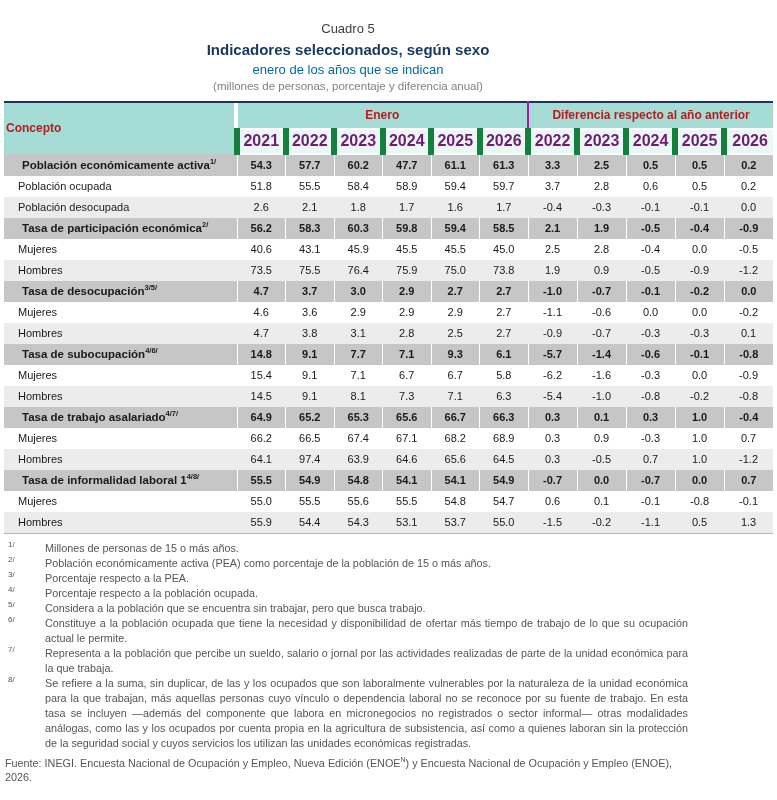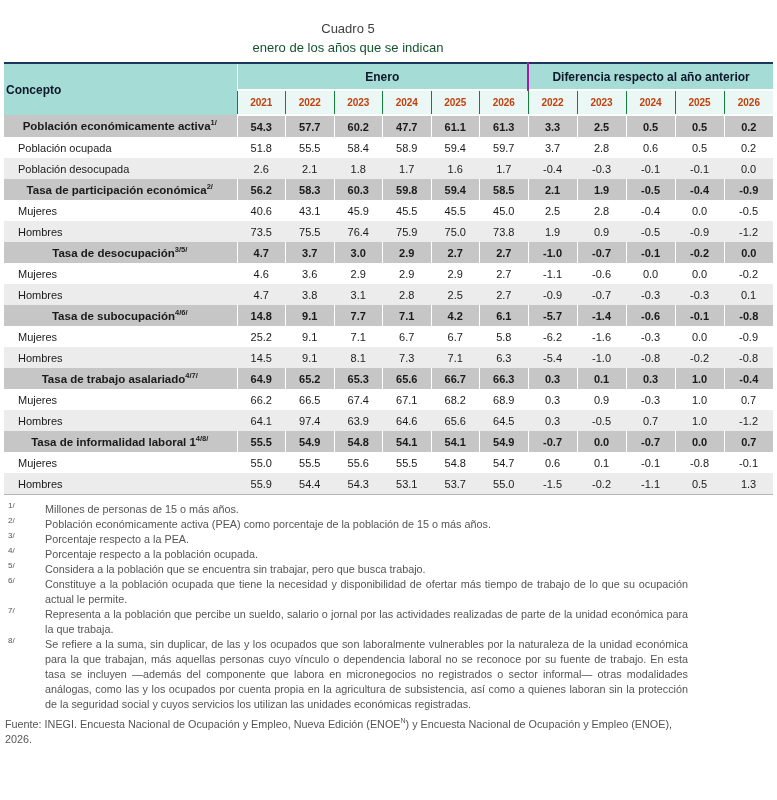--- a/index.html
+++ b/index.html
@@ -7,46 +7,46 @@
     width:777px;height:800px;overflow:hidden;
     font-family:"Liberation Sans","DejaVu Sans",sans-serif;
     color:#1a1a1a;
   }
   .page{width:696px;box-sizing:border-box;padding-top:20px;}
 
   
   .titles{text-align:center;line-height:1.35;}
   .cuadro{font-size:13px;color:#404040;}
   .main-title{font-size:15px;font-weight:bold;color:#17375e;margin-top:2px;}
-  .subtitle{font-size:13px;color:#14532d;margin-top:1px;}
+  .subtitle{font-size:13px;color:#0369a1;margin-top:1px;}
   .units{font-size:11.5px;color:#808080;margin-top:1px;}
 
   
   table{
     border-collapse:collapse;table-layout:fixed;
     width:769px;margin:6px 4px 0 4px;
     border-top:2px solid #17375e;
   }
   th,td{padding:0 2px;overflow:hidden;white-space:nowrap;}
 
-  thead th{background:#a5dcd6;color:#0f172a;font-size:12px;font-weight:bold;}
+  thead th{background:#a5dcd6;color:#b91c1c;font-size:12px;font-weight:bold;}
   th.concept-h{vertical-align:middle;text-align:left;font-size:12px;}
   th.group-h{height:25px;border-left:1px solid #ffffff;}
   th.diff-h{border-left:2px solid #a21caf;}
 
   th.year-h{
-    background:#eaf7f5;color:#c2410c;height:23px;
-    border-left:1px solid #15803d;border-top:2px solid #ffffff;
-    border-bottom:2px solid #ffffff;font-size:10px;
+    background:#eaf7f5;color:#701a75;height:23px;
+    border-left:6px solid #15803d;border-top:2px solid #ffffff;
+    border-bottom:2px solid #ffffff;font-size:16px;
   }
 
   tbody td{height:21px;font-size:11px;text-align:center;}
   tbody td.label{text-align:left;padding-left:14px;}
   tr.section td{background:#c6c6c6;font-weight:bold;border-left:1px solid #ffffff;}
-  tr.section td.label{padding-left:1px;border-left:none;font-size:11.5px;text-align:center;}
+  tr.section td.label{padding-left:18px;border-left:none;font-size:11.5px;}
   tr.sub-a td{background:#ffffff;}
   tr.sub-b td{background:#ececec;}
   tr.last td{border-bottom:1px solid #b5b5b5;}
   td.label sup,{line-height:0;}
   sup.ref{font-size:7.5px;vertical-align:super;line-height:0;}
 
   
   .footnotes{margin:7px 6px 0 8px;color:#555555;}
   .fn{display:flex;align-items:flex-start;}
   .fn-marker{
@@ -62,21 +62,23 @@
   }
   .source sup{font-size:7px;}
 </style>
 </head>
 <body>
 
 <div class="page">
 
   <div class="titles">
     <div class="cuadro">Cuadro 5</div>
+    <div class="main-title">Indicadores seleccionados, según sexo</div>
     <div class="subtitle">enero de los años que se indican</div>
+    <div class="units">(millones de personas, porcentaje y diferencia anual)</div>
   </div>
 
   <table>
     <colgroup>
       <col style="width:233px">
       <col style="width:48.5px">
         <col style="width:48.5px">
         <col style="width:48.5px">
       <col style="width:48.5px">
         <col style="width:48.5px">
@@ -233,31 +235,31 @@
           <td>-0.3</td>
           <td>-0.3</td>
           <td>0.1</td>
         </tr>
         <tr class="section">
           <td class="label"><span>Tasa de subocupación</span><sup class="ref">4/6/</sup></td>
           <td>14.8</td>
           <td>9.1</td>
           <td>7.7</td>
           <td>7.1</td>
-          <td>4.2</td>
+          <td>9.3</td>
           <td>6.1</td>
           <td>-5.7</td>
           <td>-1.4</td>
           <td>-0.6</td>
           <td>-0.1</td>
           <td>-0.8</td>
         </tr>
         <tr class="sub-a">
           <td class="label"><span>Mujeres</span></td>
-          <td>25.2</td>
+          <td>15.4</td>
           <td>9.1</td>
           <td>7.1</td>
           <td>6.7</td>
           <td>6.7</td>
           <td>5.8</td>
           <td>-6.2</td>
           <td>-1.6</td>
           <td>-0.3</td>
           <td>0.0</td>
           <td>-0.9</td>

